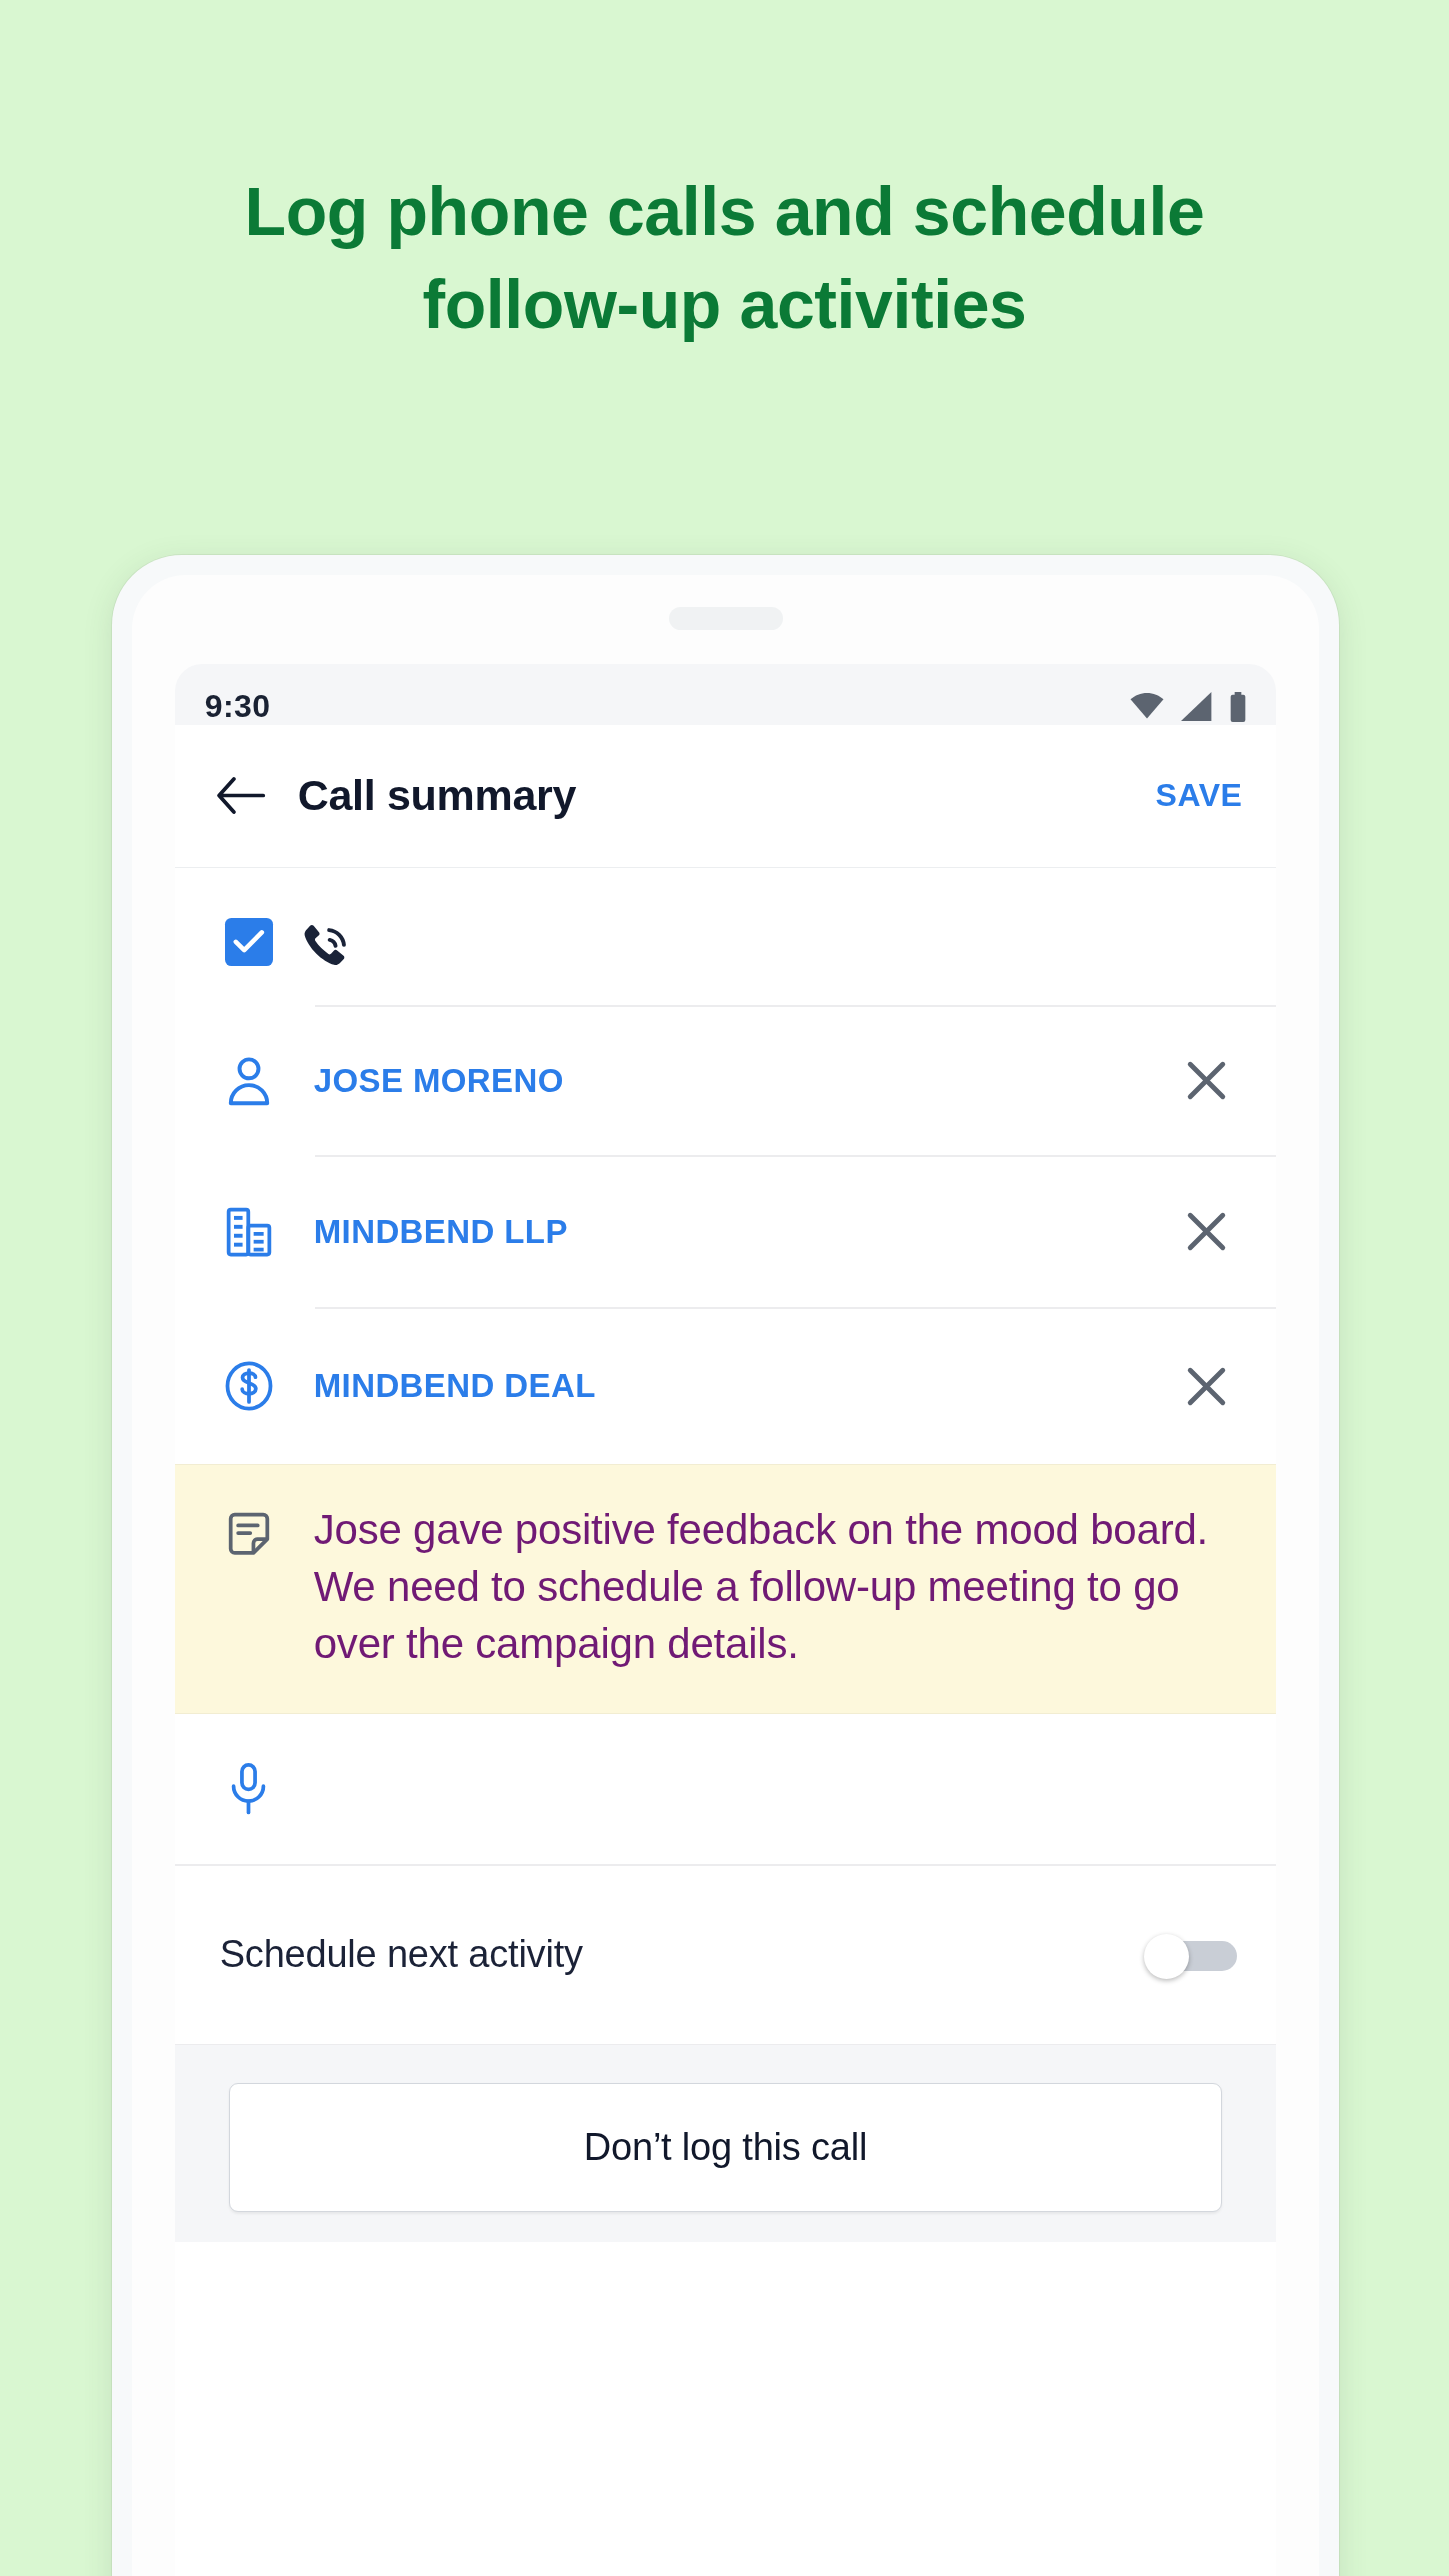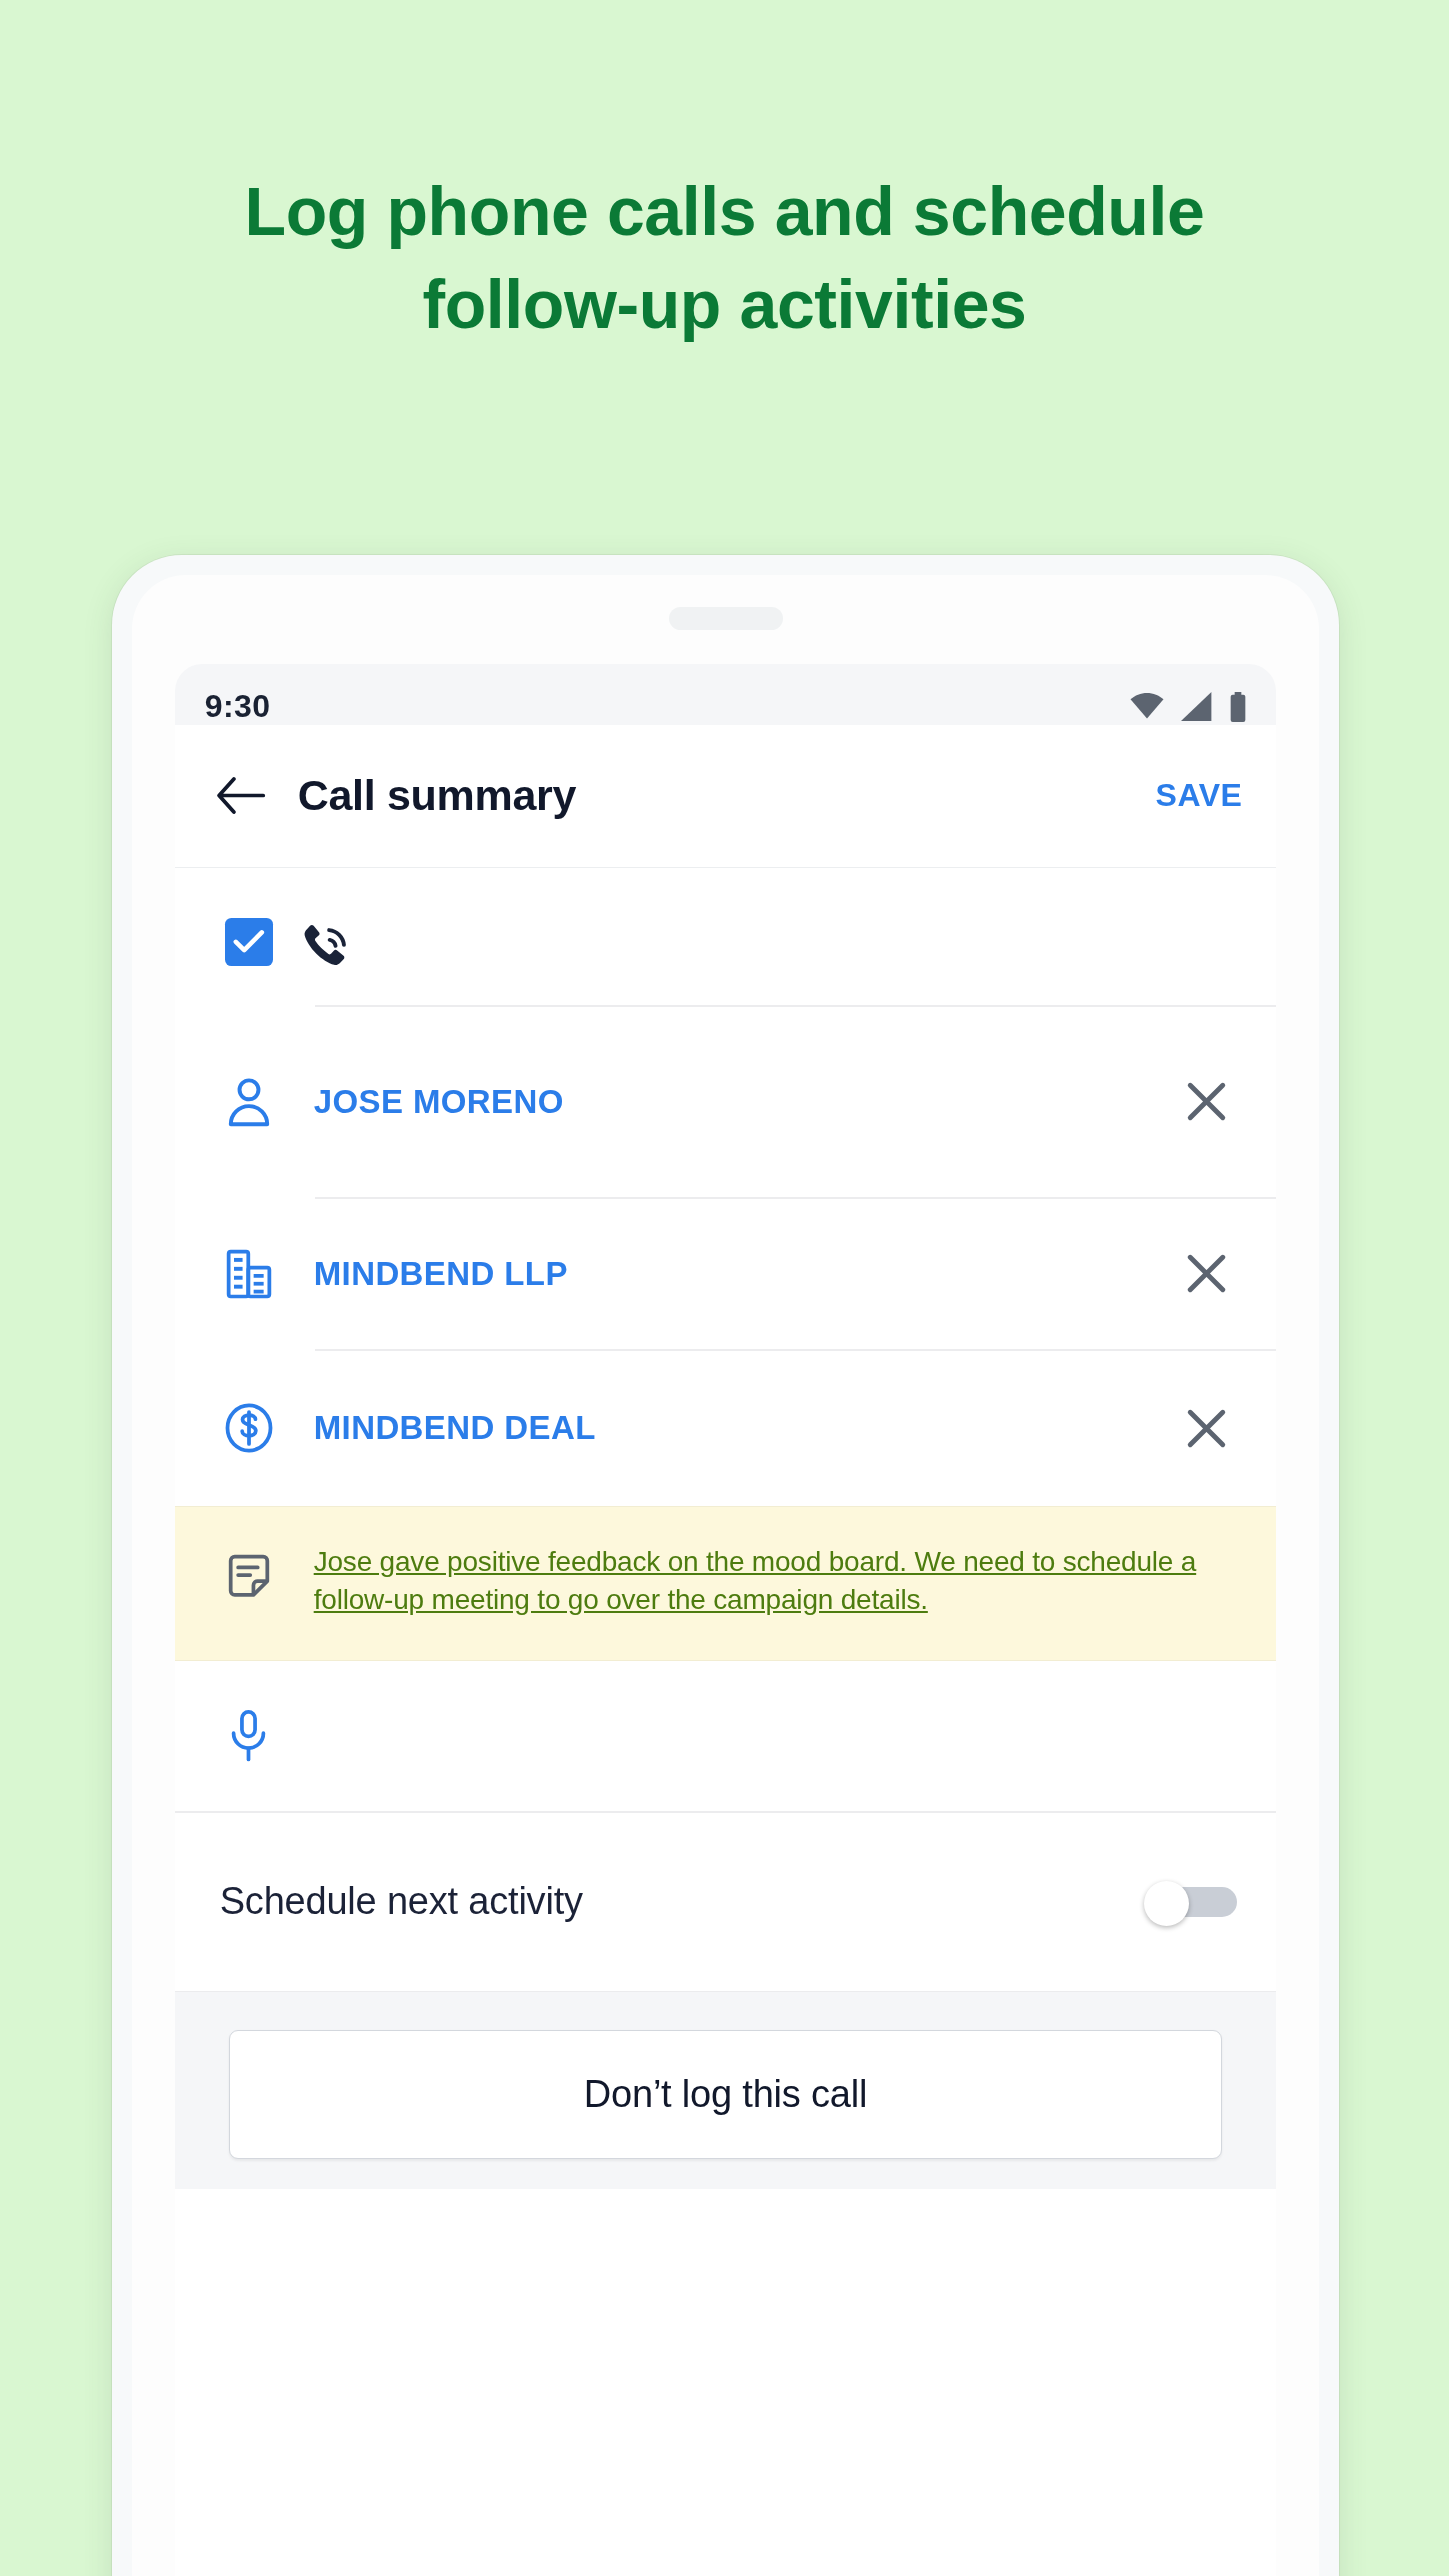--- a/index.html
+++ b/index.html
@@ -131,22 +131,22 @@
   .note-block {
     background:#fdf8dc;
     display:flex;
     padding:36px 41px 41px 39px;
     border-top:1.8px solid #f2edd2;
     border-bottom:1.8px solid #f2edd2;
   }
   .note-icon-col { width:70px; min-width:70px; padding-top:10.7px; display:flex; justify-content:center; }
   .note-text {
     flex:1; padding-left:30px;
-    font-size:28px; line-height:1.36;
-    color:#4d7c0f; letter-spacing:-0.2px;text-decoration:underline;
+    font-size:42px; line-height:1.36;
+    color:#701a75; letter-spacing:-0.2px;
   }
 
   
   .toggle-row {
     background:#fff;
     height:179px;
     display:flex; align-items:center;
     padding:0 39px 0 45px;
     border-bottom:1.8px solid #ececee;
   }
@@ -238,21 +238,21 @@
         <div class="call-right">
           <svg width="57" height="57" viewBox="0 0 32 32">
             <path d="M6.4 4.4c-1.2 1.2-1.9 2.4-1.5 3.7.9 3.2 3.3 7 6.4 10.1 3.1 3.1 6.9 5.5 10.1 6.4 1.3.4 2.5-.3 3.7-1.5l1.6-1.6c.6-.6.6-1.4 0-2l-3.6-3c-.6-.5-1.4-.4-1.9.2l-1.4 1.6c-.4.5-1.1.6-1.6.2-1.4-1-2.8-2.1-4-3.3-1.2-1.2-2.3-2.6-3.3-4-.4-.5-.3-1.2.2-1.6l1.6-1.4c.6-.5.7-1.3.2-1.9l-3-3.6c-.6-.6-1.4-.6-2 0Z" fill="#1a2338"></path>
             <path d="M18.6 5.1a9.2 9.2 0 0 1 8.3 8.3" stroke="#1a2338" stroke-width="2.2" fill="none" stroke-linecap="round"></path>
             <path d="M18.9 10.6a4.2 4.2 0 0 1 3.3 3.3" stroke="#1a2338" stroke-width="2.2" fill="none" stroke-linecap="round"></path>
           </svg>
         </div>
       </div>
       <div class="divider-inset"></div>
 
-      <div class="row" style="height:190px">
+      <div class="row" style="height:148px">
         <div class="row-icon">
           <svg width="50" height="54" viewBox="0 0 28 30">
             <circle cx="14" cy="8.2" r="5.3" stroke="#2b7de9" stroke-width="2.2" fill="none"></circle>
             <path d="M3.8 27.5c0-5.6 4.6-10.2 10.2-10.2s10.2 4.6 10.2 10.2Z" stroke="#2b7de9" stroke-width="2.2" fill="none" stroke-linejoin="round"></path>
           </svg>
         </div>
         <div class="row-body">
           <span class="link-text">JOSE MORENO</span>
         </div>
         <div class="row-action">

